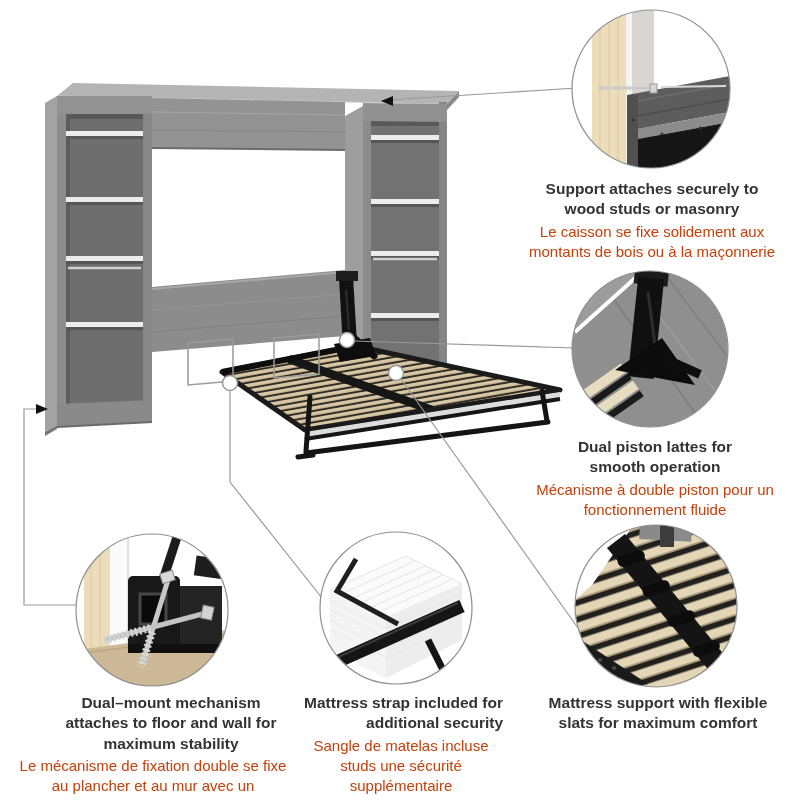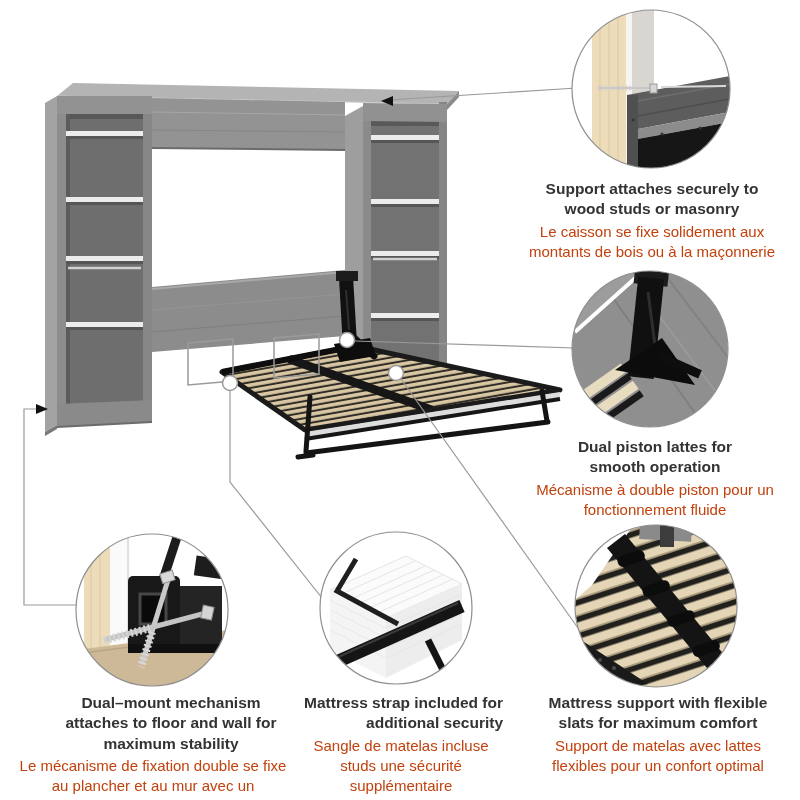--- a/index.html
+++ b/index.html
@@ -322,16 +322,15 @@
     <div class="callout-fr">Le mécanisme de fixation double se fixe au plancher et au mur avec un maximum de stabilité</div>
   </div>
 
   <div class="callout-text tb4">
     <div class="callout-en">Mattress strap included for additional security</div>
     <div class="callout-fr">Sangle de matelas incluse studs une sécurité supplémentaire</div>
   </div>
 
   <div class="callout-text tb5">
     <div class="callout-en">Mattress support with flexible slats for maximum comfort</div>
-    <div class="callout-fr">Support de matelas avec lattes flexibles pour un confort optimal</div>
   </div>
 
 </div>
 
 </body></html>

